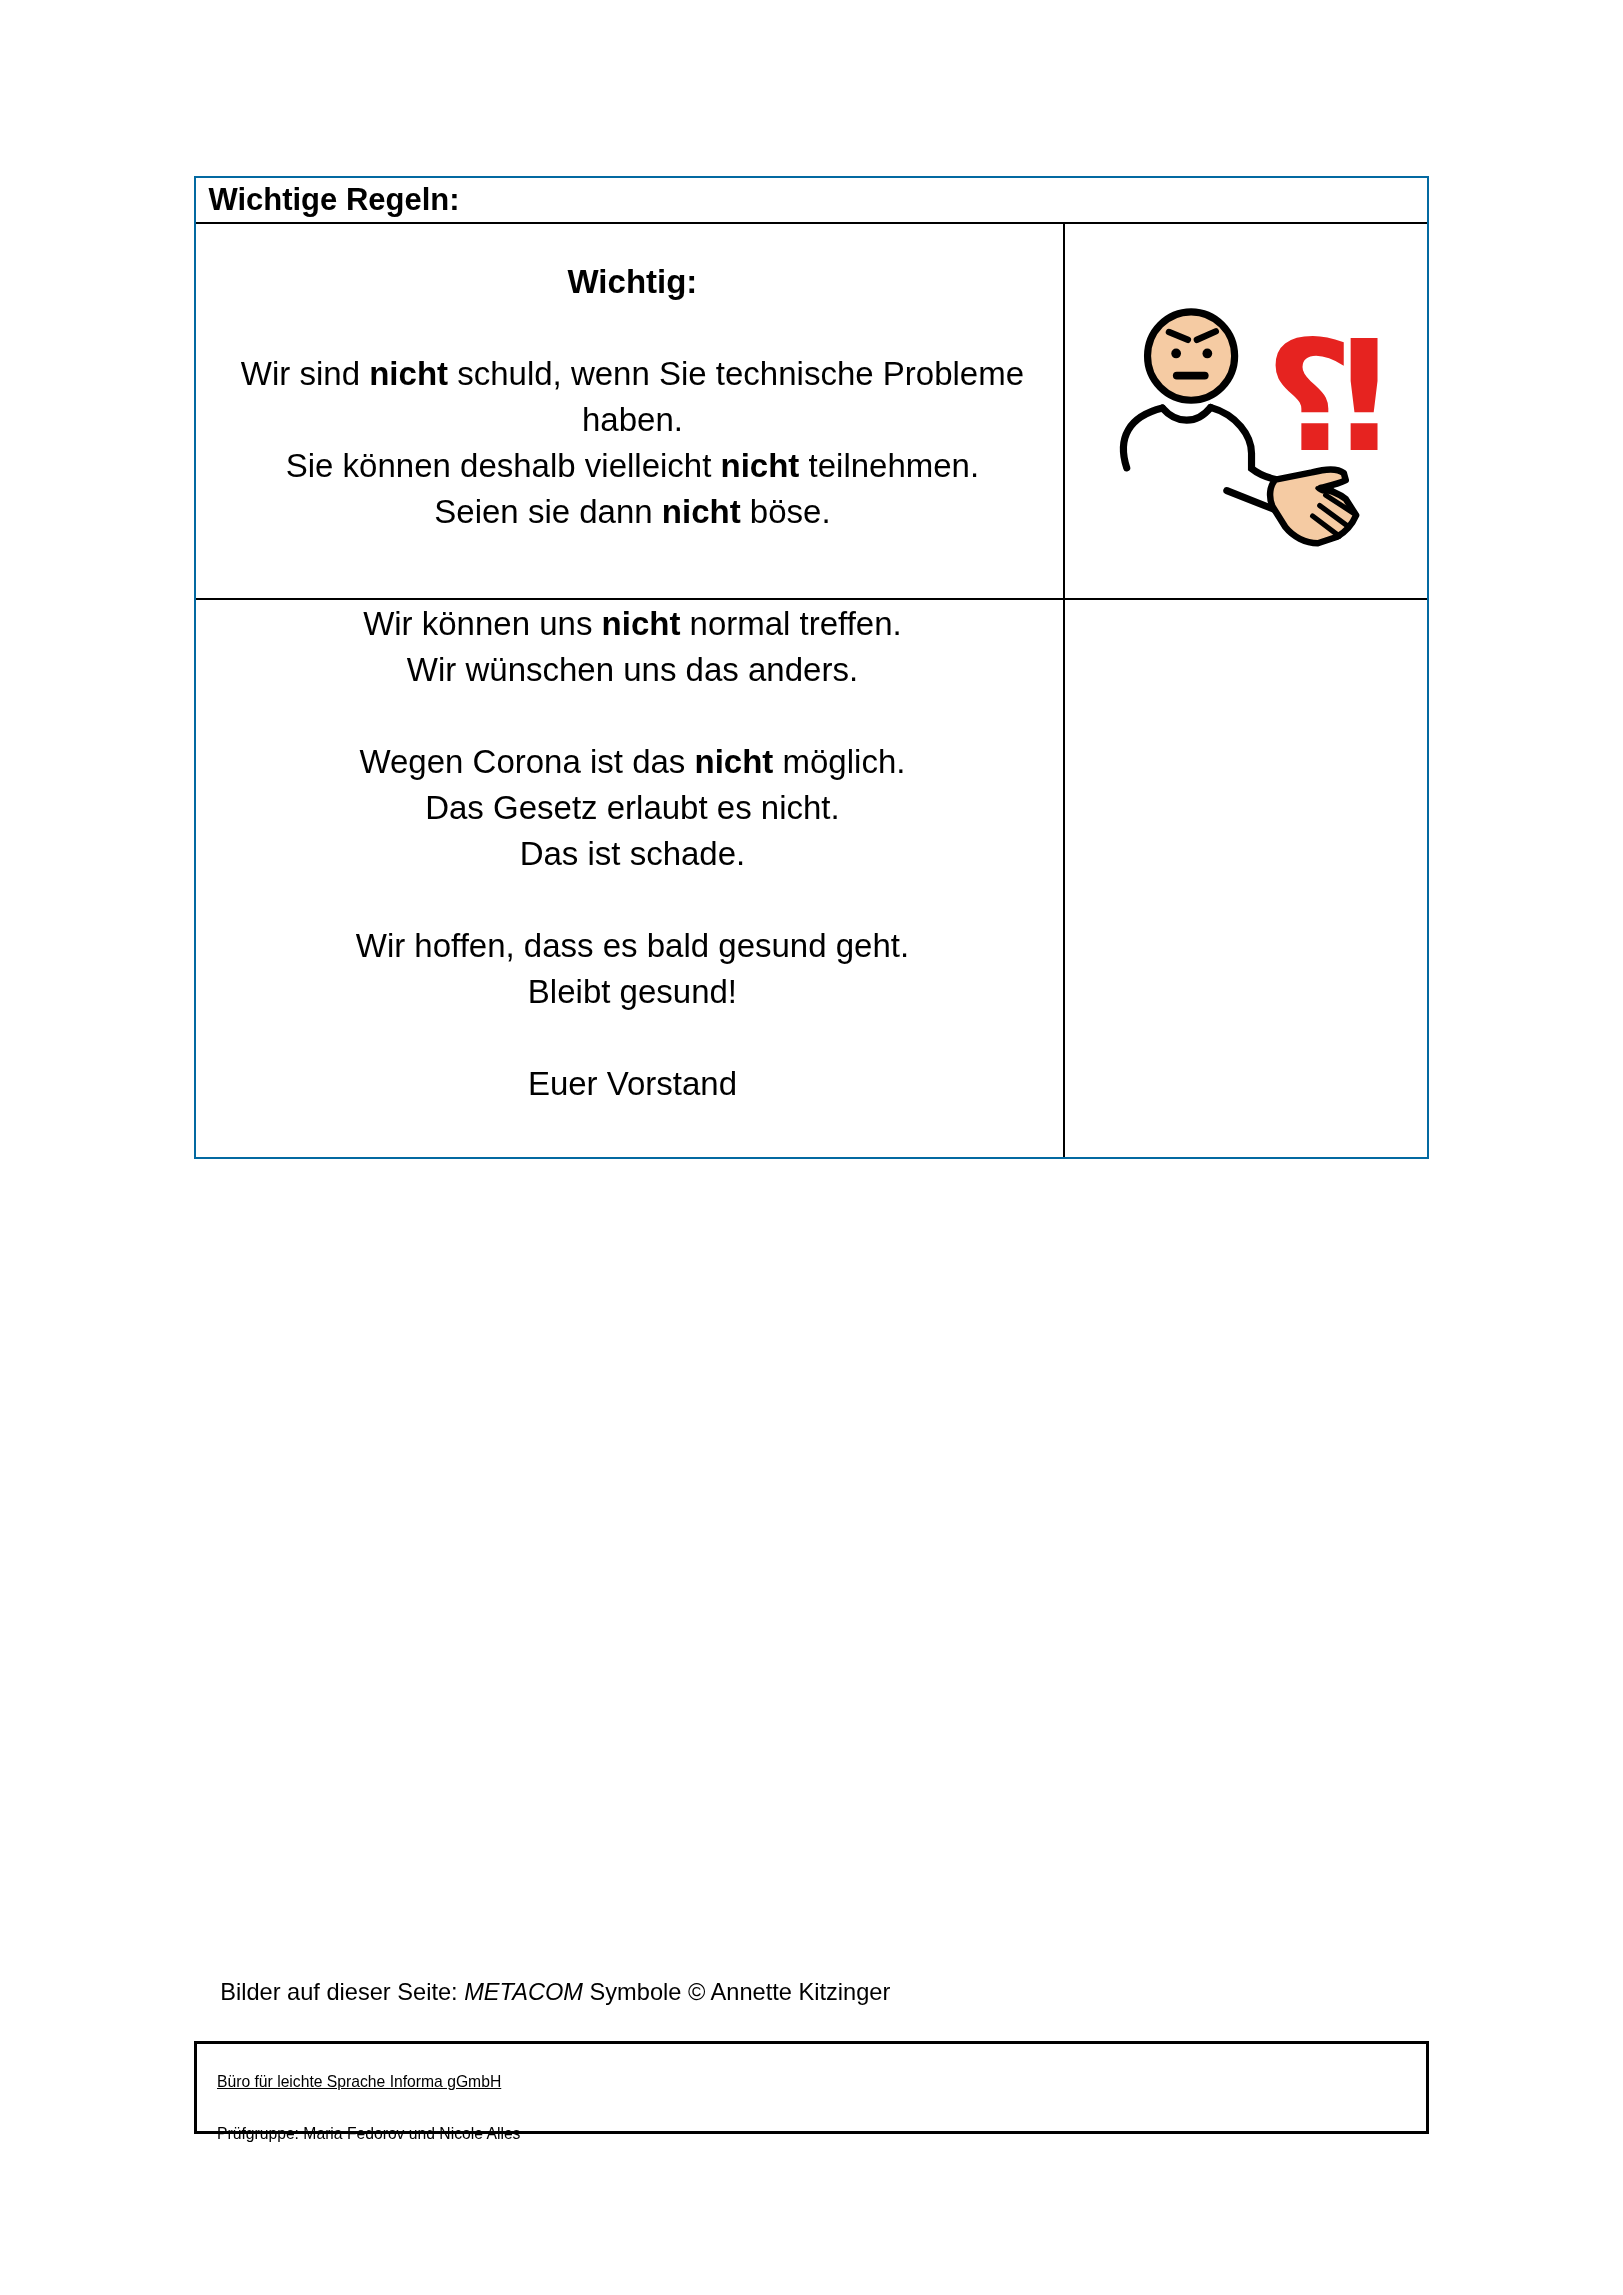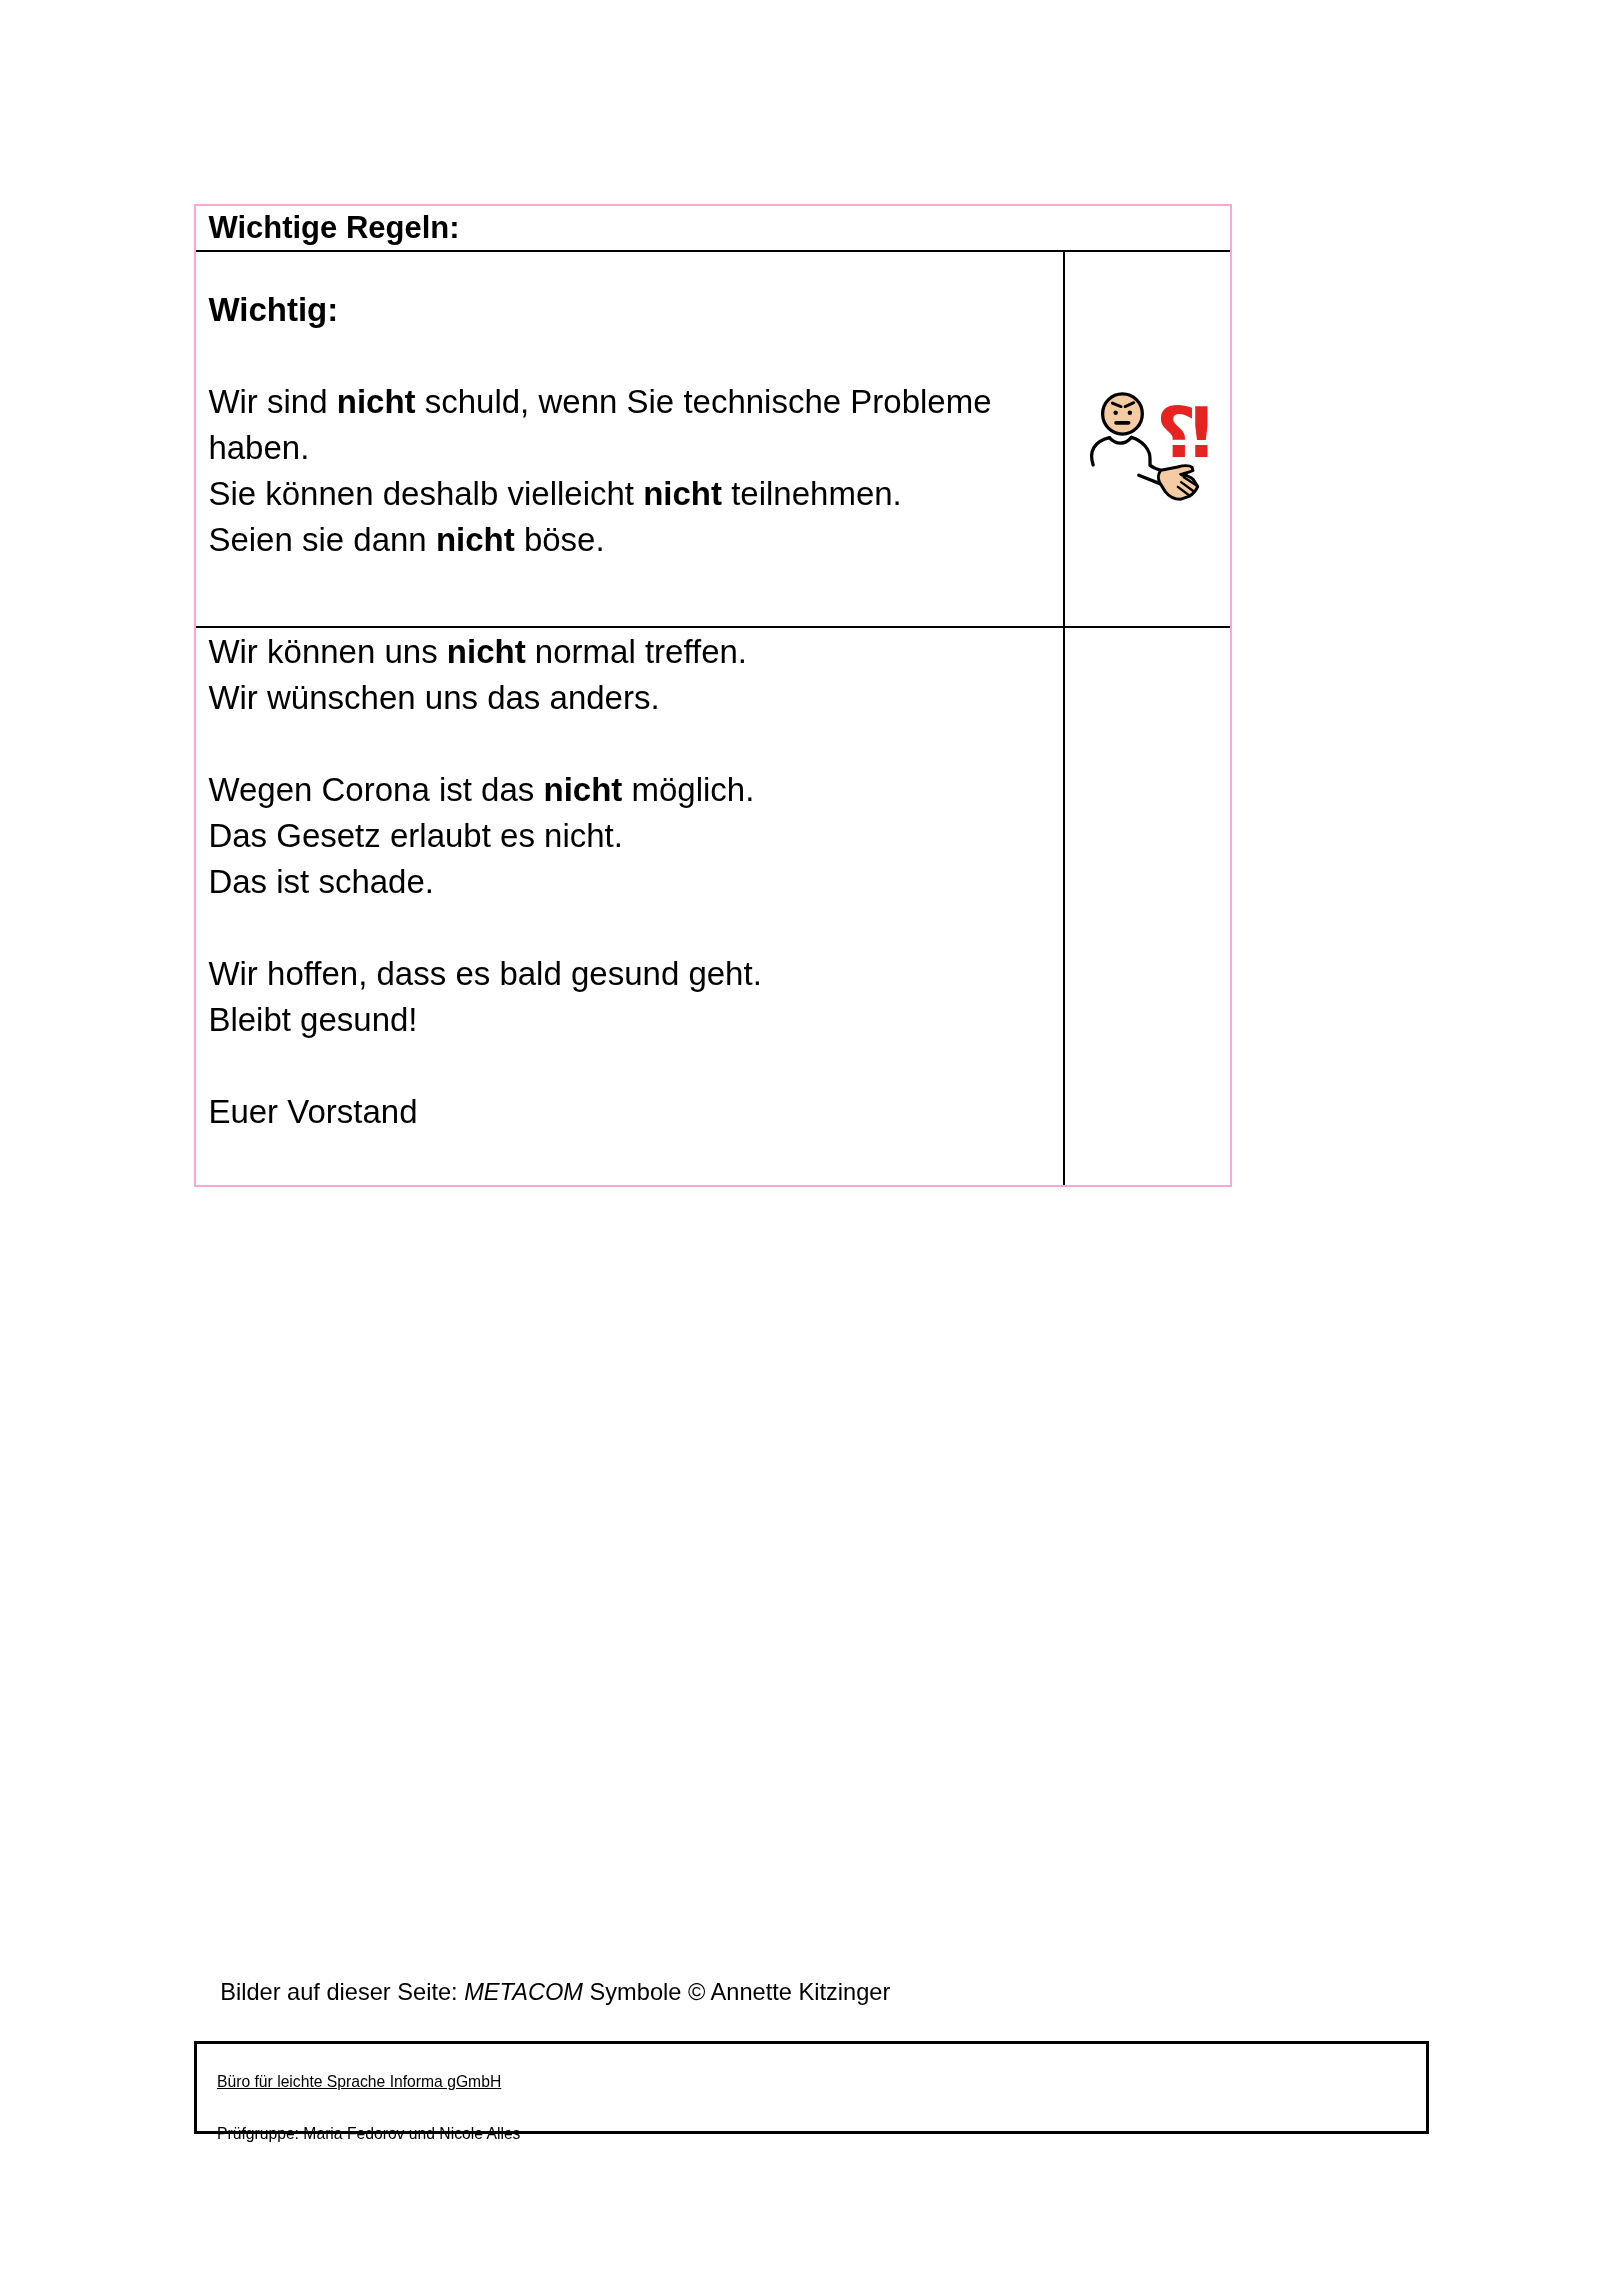--- a/index.html
+++ b/index.html
@@ -6,23 +6,23 @@
   .page {
     position:relative;
     width:1623px; height:2295px;
     background:#fff;
     font-family:"Liberation Sans","DejaVu Sans",sans-serif;
     color:#000;
     margin:0 auto;
     overflow:hidden;
   }
   .doc-table {
-    position:absolute; left:194px; top:204px;
-    width:1038px; height:983px;
-    border:2px solid #f9a8d4;
+    position:absolute; left:194px; top:176px;
+    width:1235px; height:983px;
+    border:2px solid #0369a1;
     box-sizing:border-box;
     background:#fff;
   }
   .thead {
     height:46px;
     border-bottom:2px solid #000;
     box-sizing:border-box;
     font-weight:bold;
     font-size:31px;
     line-height:43px;
@@ -30,20 +30,21 @@
   }
   .trow { display:flex; box-sizing:border-box; }
   .trow.row1 { height:374px; }
   .trow.row2 { height:559px; border-top:2px solid #000; }
   .cell-text {
     width:869px;
     box-sizing:border-box;
     border-right:2px solid #000;
     padding-left:12.4px;
     padding-right:6.5px;
+    text-align:center;
   }
   .row1 .cell-text { padding-top:35px; }
   .row2 .cell-text { padding-top:1.3px; }
   .cell-img { flex:1; position:relative; overflow:hidden; }
   .line { font-size:33px; line-height:46px; white-space:pre; }
   .line .b { font-weight:bold; }
   .symbol-svg { position:absolute; left:0; top:0; width:100%; height:100%; }
   .credit-line {
     position:absolute; left:194px; top:1953px;
     font-size:23.6px; line-height:26px;

